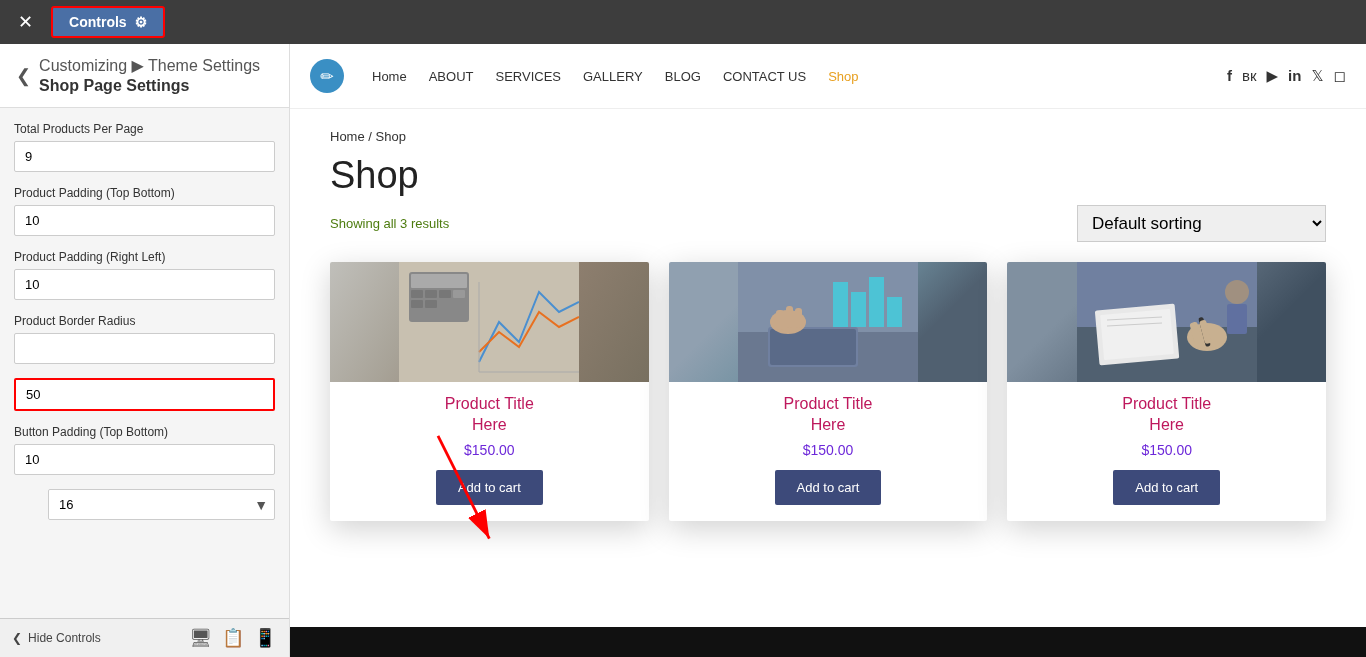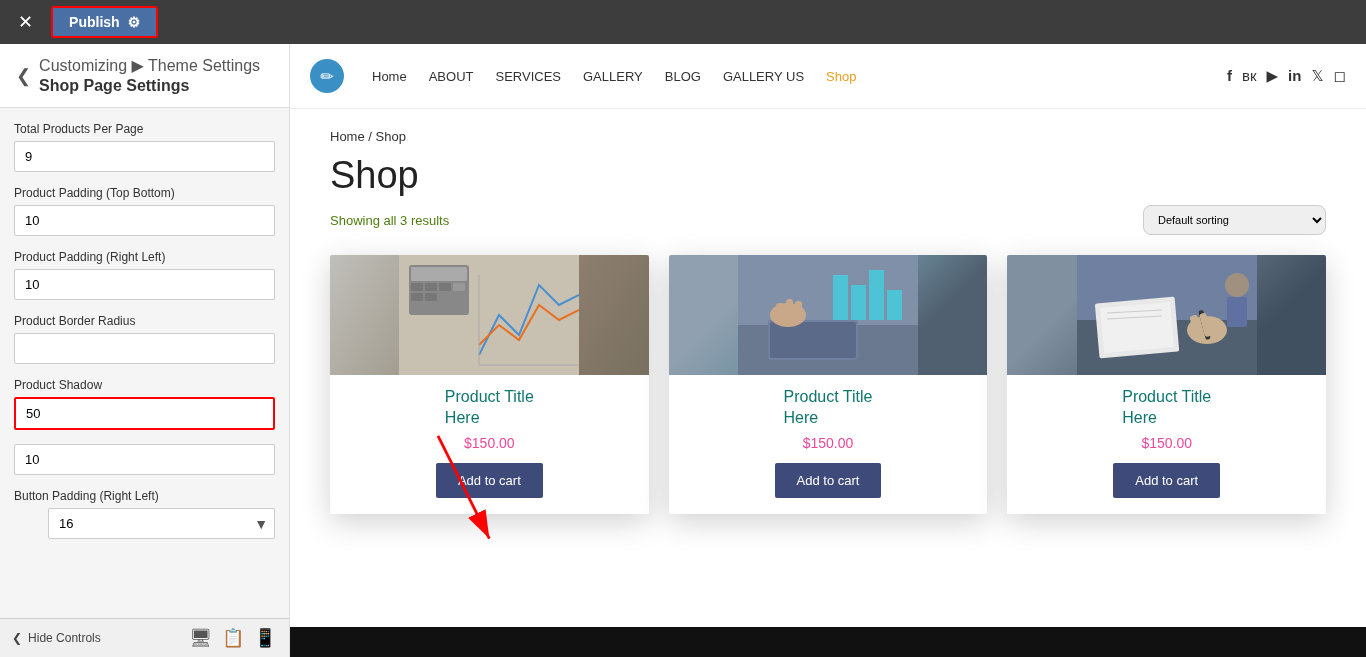--- a/index.html
+++ b/index.html
@@ -209,22 +209,22 @@
       justify-content: space-between;
       margin-bottom: 20px;
     }
     .showing-text {
       font-size: 13px;
       color: #4d7c0f;
     }
     .sort-select {
       border: 1px solid #ccc;
       padding: 7px 30px 7px 10px;
-      font-size: 11px;
-      border-radius: 8px;
+      font-size: 17px;
+      border-radius: 0;
       appearance: auto;
       cursor: pointer;
     }
 
     
     .products-grid {
       display: flex;
       gap: 20px;
     }
     .product-card {
@@ -256,27 +256,28 @@
     }
     .product-img-2 {
       background: linear-gradient(135deg, #90a0b0 25%, #7090a0 50%, #506070 75%);
     }
     .product-img-3 {
       background: linear-gradient(135deg, #8090a0 25%, #607080 50%, #405060 75%);
     }
     .product-title {
       font-size: 16px;
       font-weight: 500;
-      color: #0f766e;
+      color: #be185d;
+      text-align: center;
       margin: 12px 10px 6px;
       line-height: 1.3;
     }
     .product-price {
       font-size: 14px;
-      color: #ec4899;
+      color: #6d28d9;
       margin-bottom: 12px;
     }
     .add-to-cart-btn {
       background: #3d4a7a;
       color: #fff;
       border: none;
       padding: 10px 22px;
       font-size: 13px;
       cursor: pointer;
       border-radius: 2px;
@@ -300,21 +301,21 @@
       background: #111;
       flex-shrink: 0;
     }
   </style>
 </head>
 <body>
 
 <div class="top-bar">
   <button class="close-btn">✕</button>
   <button class="publish-btn">
-    <span>Publish</span>
+    <span>Controls</span>
     <span class="gear-icon">⚙</span>
   </button>
 </div>
 
 <div class="main-layout">
 
   <div class="sidebar" style="position:relative;">
     <div class="sidebar-header">
       <button class="back-arrow">❮</button>
       <div class="breadcrumb-area">
@@ -339,30 +340,29 @@
       </div>
       <div class="field-group">
         <label class="field-label">Product Padding (Right Left)</label>
         <input class="field-input" value="10" style="">
       </div>
       <div class="field-group">
         <label class="field-label">Product Border Radius</label>
         <input class="field-input" value="" style="">
       </div>
       <div class="field-group highlighted">
-        <label class="field-label">Product Shadow</label>
         <div class="field-input-wrapper" style="border: 2px solid red; border-radius: 2px; background: #fff;">
           <input class="field-input" value="50" style="border: none;">
         </div>
       </div>
       <div class="field-group">
+        <label class="field-label">Button Padding (Top Bottom)</label>
         <input class="field-input" value="10" style="">
       </div>
       <div class="field-group">
-        <label class="field-label">Button Padding (Right Left)</label>
         <div style="display:flex; align-items:center; border: 1px solid #ccc; background:#fff; border-radius:2px;margin-left:34px;">
           <input class="field-input" value="16" style="border: none; flex: 1 1 0%;">
           <span style="padding: 0 6px; color: #555; font-size: 14px; cursor: pointer;">▼</span>
         </div>
       </div>
     </div>
 
     <div class="sidebar-bottom">
       <div class="hide-controls">
         <span>❮</span>
@@ -391,21 +391,21 @@
     <div class="site-nav">
       <div class="nav-logo">
         <span>✏</span>
       </div>
       <ul class="nav-links">
         <li><a href="#">Home</a></li>
         <li><a href="#">ABOUT</a></li>
         <li><a href="#">SERVICES</a></li>
         <li><a href="#">GALLERY</a></li>
         <li><a href="#">BLOG</a></li>
-        <li><a href="#">GALLERY US</a></li>
+        <li><a href="#">CONTACT US</a></li>
         <li><a href="#" style="color:#e8a020;">Shop</a></li>
       </ul>
       <div class="nav-social">
         <span style="font-weight:bold;">f</span>
         <span>вк</span>
         <span>▶</span>
         <span style="font-weight:bold;">in</span>
         <span>𝕏</span>
         <span>◻</span>
       </div>

